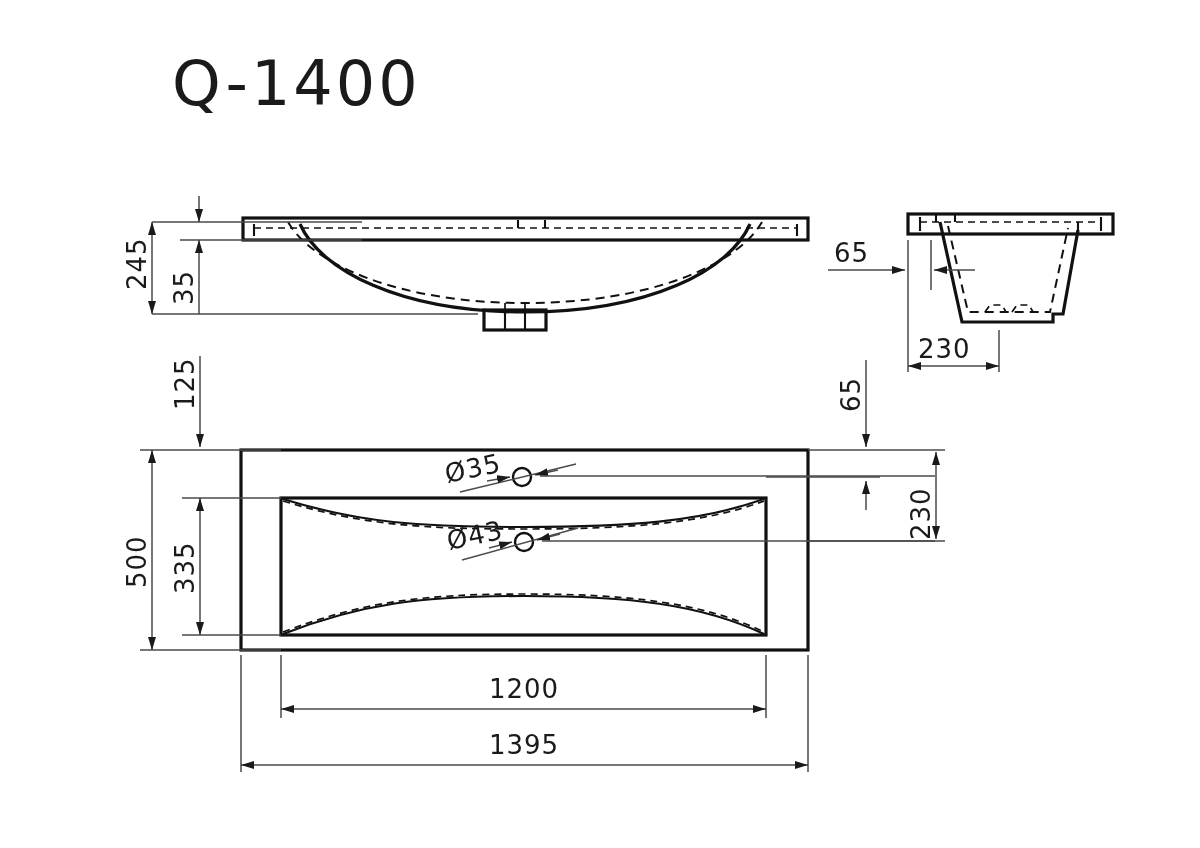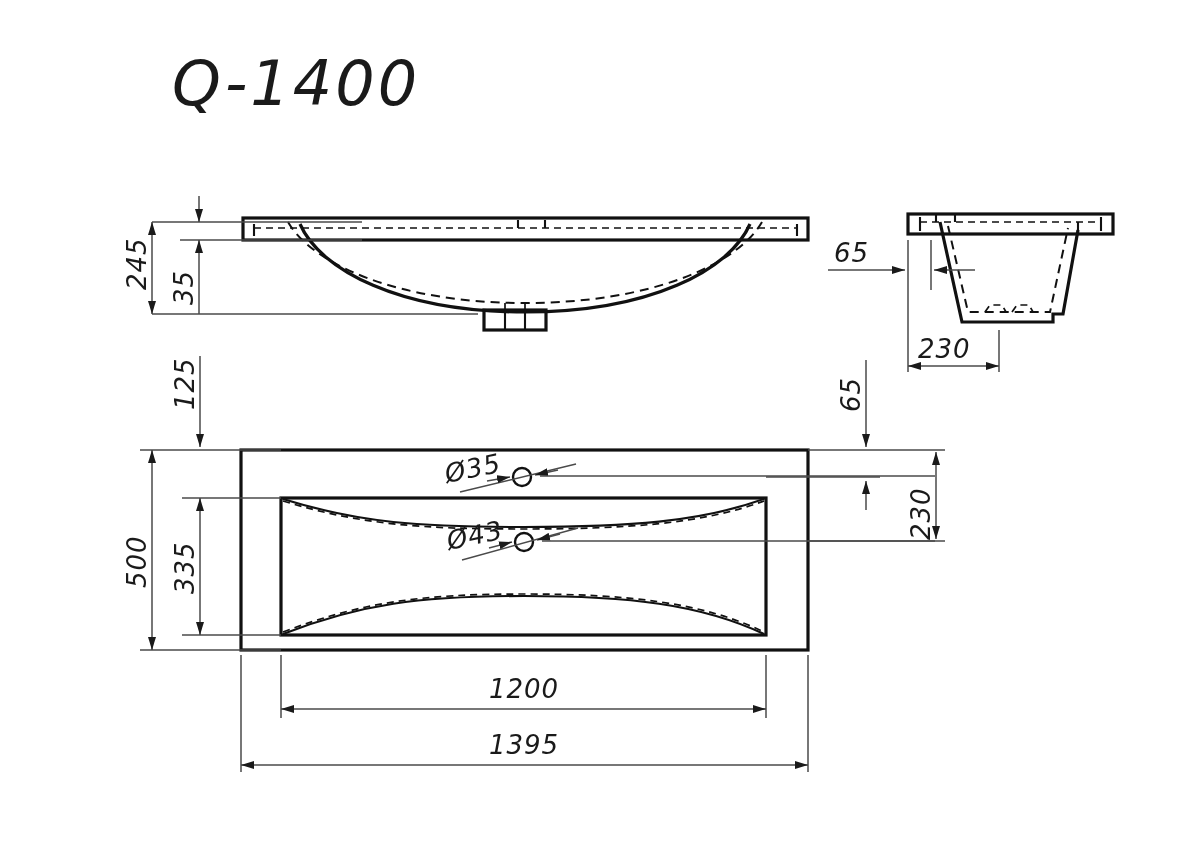--- a/index.html
+++ b/index.html
@@ -7,21 +7,20 @@
     padding: 0;
     background: #ffffff;
   }
   #sheet {
     position: relative;
     width: 1200px;
     height: 848px;
     background: #ffffff;
     overflow: hidden;
     font-family: "DejaVu Sans", sans-serif;
-    font-style: italic;
   }
   #drawing {
     position: absolute;
     left: 0;
     top: 0;
     width: 1200px;
     height: 848px;
   }
   .dim-text {
     font-family: "DejaVu Sans", sans-serif;

